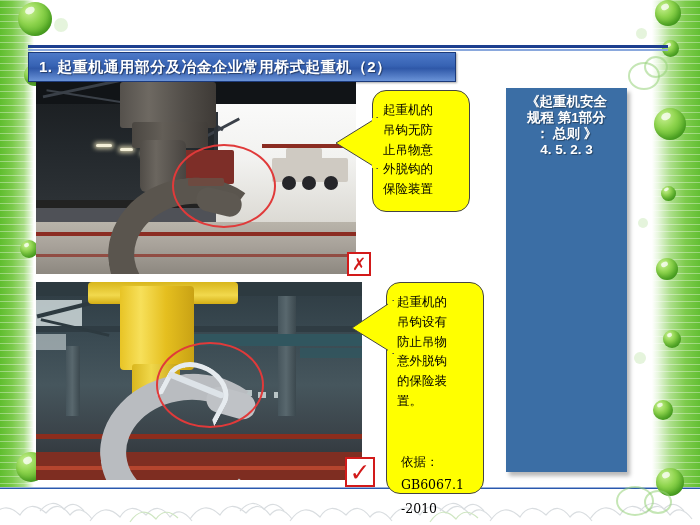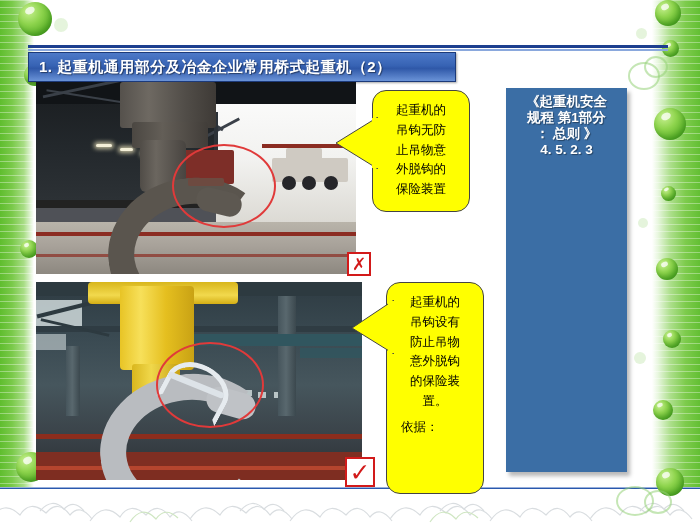--- a/index.html
+++ b/index.html
@@ -135,21 +135,21 @@
   .b-latchbar{position:absolute;left:130px;top:100px;width:60px;height:6px;background:#dde3e8;border-radius:3px;transform:rotate(22deg);}
 
   
   .callout{
     position:absolute;background:#ffff00;border:1px solid #444;
     border-radius:14px;box-sizing:border-box;
   }
   .callout-text{
     font-family:"DejaVu Serif","Liberation Serif",serif;
     color:#000;font-size:12.5px;line-height:1.58;
-    text-align:center;padding:9px 10px 0 10px;
+    padding:9px 10px 0 10px;
     white-space:pre-line;
   }
   .callout-text.left{text-align:left;padding-left:14px;}
 
   
   .markbox{
     position:absolute;background:#ffffff;border:2px solid #d21a1a;
     box-sizing:border-box;display:flex;align-items:center;justify-content:center;
   }
   .markbox .glyph{color:#d21a1a;font-weight:bold;line-height:1;}
@@ -322,21 +322,23 @@
     <rect x="36" y="1" width="8" height="50" fill="#ffff00"></rect>
   </svg>
 
   <div class="callout" style="left:386px;top:282px;width:98px;height:212px;">
     <div class="callout-text">起重机的
 吊钩设有
 防止吊物
 意外脱钩
 的保险装
 置。</div>
-    <div class="callout-text left" style="padding-top:6px;">依据：</div>
+    <div class="callout-text left" style="padding-top:6px;margin-top:35px;">依据：</div>
+    <div class="callout-text left" style="padding-top:4px;">GB6067.1</div>
+    <div class="callout-text left" style="padding-top:4px;">-2010</div>
   </div>
   <svg style="position:absolute;left:352px;top:300px;" width="42" height="54">
     <polygon points="42,0 0,28 42,54" fill="#ffff00" stroke="#444" stroke-width="1"></polygon>
     <rect x="36" y="1" width="8" height="52" fill="#ffff00"></rect>
   </svg>
 
   <div class="markbox" style="left:347px;top:252px;width:24px;height:24px;">
     <span class="glyph" style="font-size:17px;">✗</span>
   </div>
   <div class="markbox" style="left:345px;top:457px;width:30px;height:30px;">

